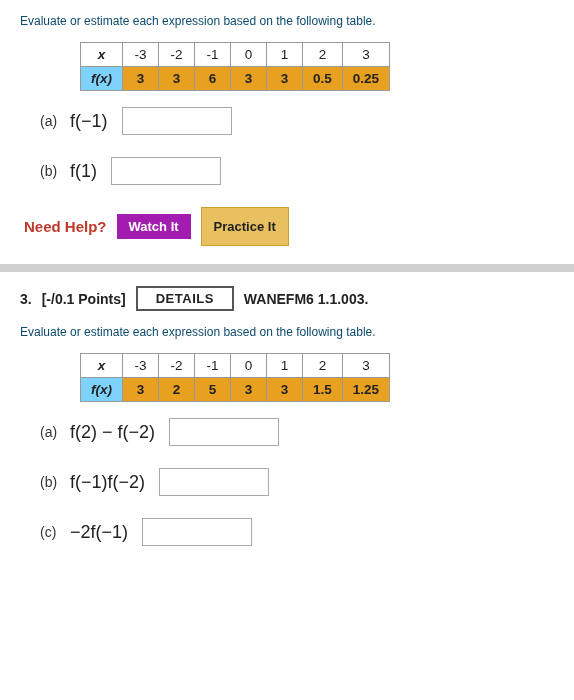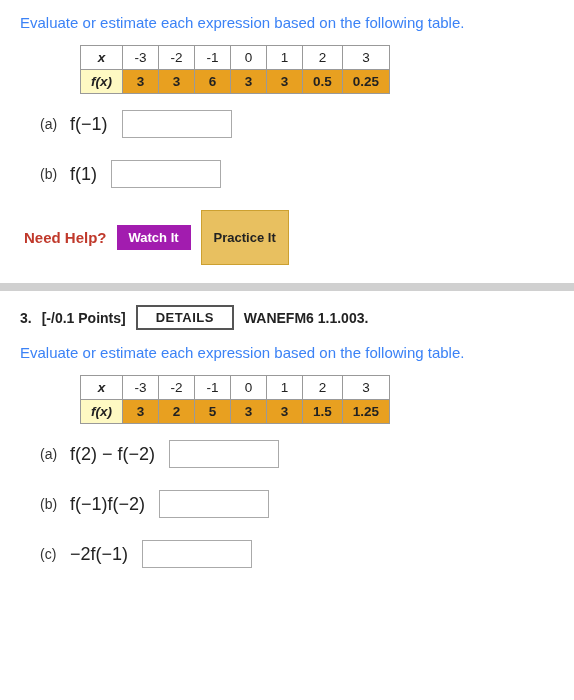--- a/index.html
+++ b/index.html
@@ -29,23 +29,23 @@
     .details-badge {
       background: #fff;
       border: 2px solid #555;
       padding: 3px 18px;
       font-weight: bold;
       font-size: 13px;
       letter-spacing: 0.5px;
     }
 
     .instruction {
-      font-size: 15px;
+      font-size: 12px;
       margin-bottom: 14px;
-      color: #3b82f6;
+      color: #0c4a6e;
     }
 
     
     .data-table {
       border-collapse: collapse;
       margin-left: 60px;
       margin-bottom: 16px;
     }
 
     .data-table td, .data-table th {
@@ -60,21 +60,21 @@
       background: #fff;
       font-weight: normal;
     }
 
     .data-table .fx-row td {
       background: #e8a020;
       font-weight: bold;
     }
 
     .data-table .fx-row td:first-child {
-      background: #fef9c3;
+      background: #7dd3fc;
       font-style: italic;
       font-weight: bold;
     }
 
     .data-table .header-row td:first-child {
       font-style: italic;
       font-weight: bold;
     }
 
     
@@ -128,21 +128,21 @@
       padding: 5px 12px;
       font-size: 13px;
       font-weight: bold;
       cursor: pointer;
     }
 
     .btn-practice {
       background: #e8c060;
       color: #222;
       border: none;
-      padding: 19px 12px;
+      padding: 11px 12px;
       font-size: 13px;
       font-weight: bold;
       cursor: pointer;
       border: 1px solid #cca030;
     }
 
     .points-label {
       font-size: 14px;
       font-weight: bold;
     }

